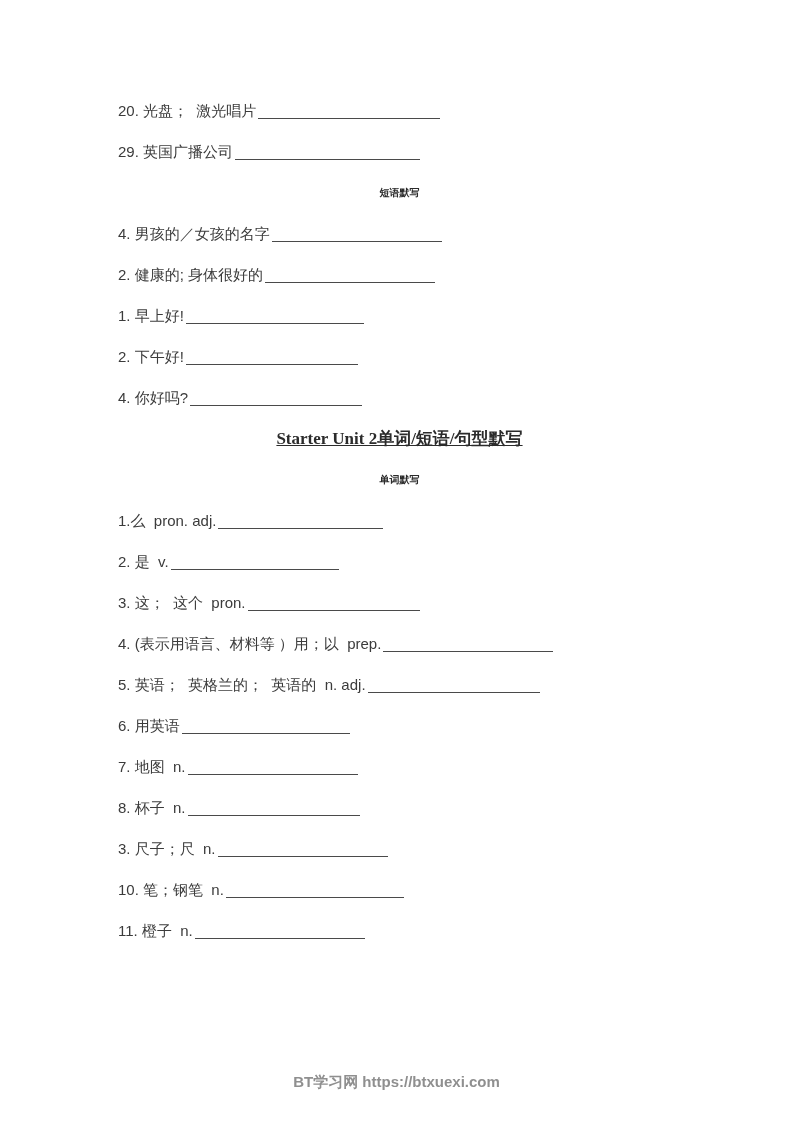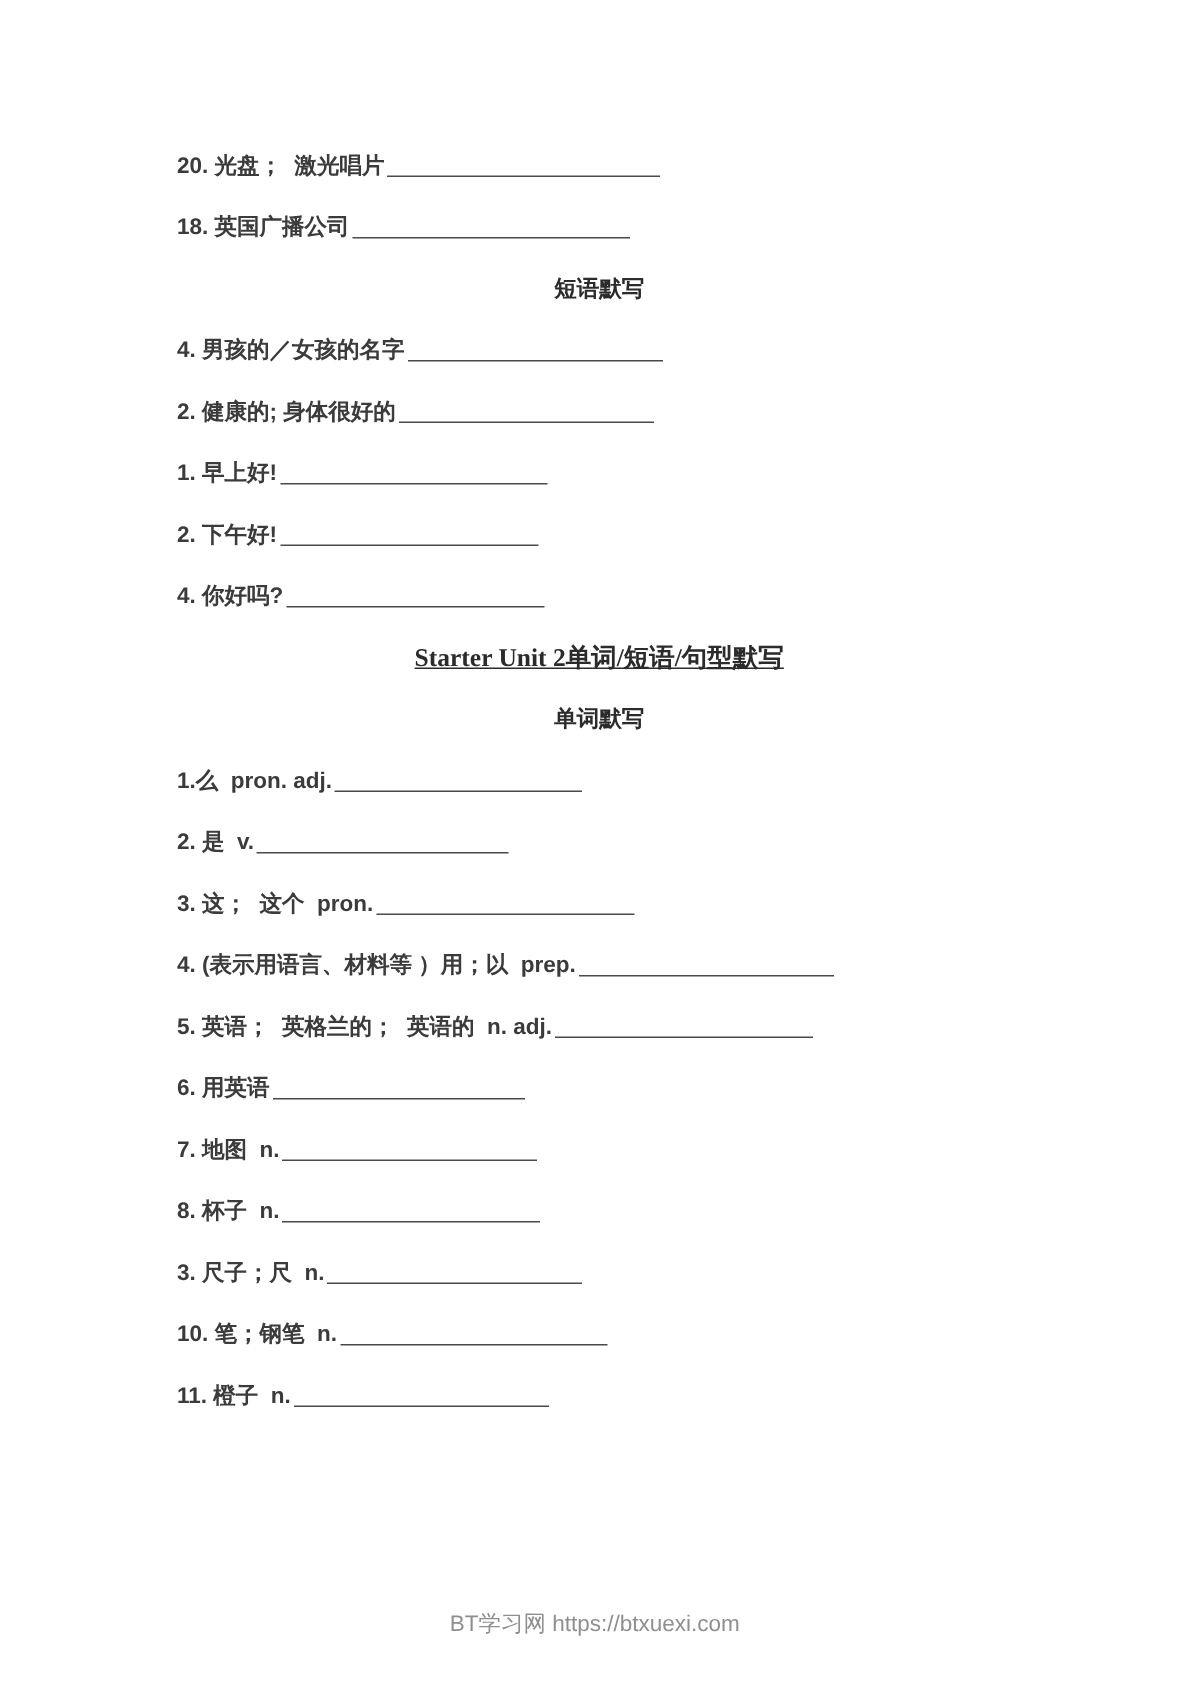--- a/index.html
+++ b/index.html
@@ -17,63 +17,63 @@
     overflow: hidden;
   }
   .content {
     padding: 102px 112px 0 118px;
   }
   .row {
     margin-bottom: 24px;
     line-height: 17px;
     font-size: 15px;
     min-height: 17px;
-    font-weight: bold;
   }
   .item .txt { white-space: pre-wrap; }
   .blank {
     display: inline-block;
     height: 14px;
     border-bottom: 1px solid #4a4a4a;
     margin-left: 2px;
     vertical-align: -3px;
   }
   .heading {
     text-align: center;
     font-weight: bold;
-    font-size: 15px;
+    font-size: 10px;
     color: #2b2b2b;
     margin-bottom: 24px;
   }
   .heading.big {
     font-size: 17px;
     font-family: "Liberation Serif", "DejaVu Serif", serif;
     text-decoration: underline;
   }
   .footer {
     position: absolute;
     left: 0;
     bottom: 30px;
     width: 100%;
     text-align: center;
     color: #8f8f8f;
     font-size: 15px;
+    font-weight: bold;
   }
 </style>
 </head>
 <body>
 
 <div class="page">
   <main class="content">
 
     <div class="row item">
       <span class="txt">20. 光盘；  激光唱片</span><span class="blank" style="width:182px"></span>
     </div>
     <div class="row item">
-      <span class="txt">18. 英国广播公司</span><span class="blank" style="width:185px"></span>
+      <span class="txt">29. 英国广播公司</span><span class="blank" style="width:185px"></span>
     </div>
 
     <h3 class="row heading">短语默写</h3>
 
     <div class="row item">
       <span class="txt">4. 男孩的／女孩的名字</span><span class="blank" style="width:170px"></span>
     </div>
     <div class="row item">
       <span class="txt">2. 健康的; 身体很好的</span><span class="blank" style="width:170px"></span>
     </div>

